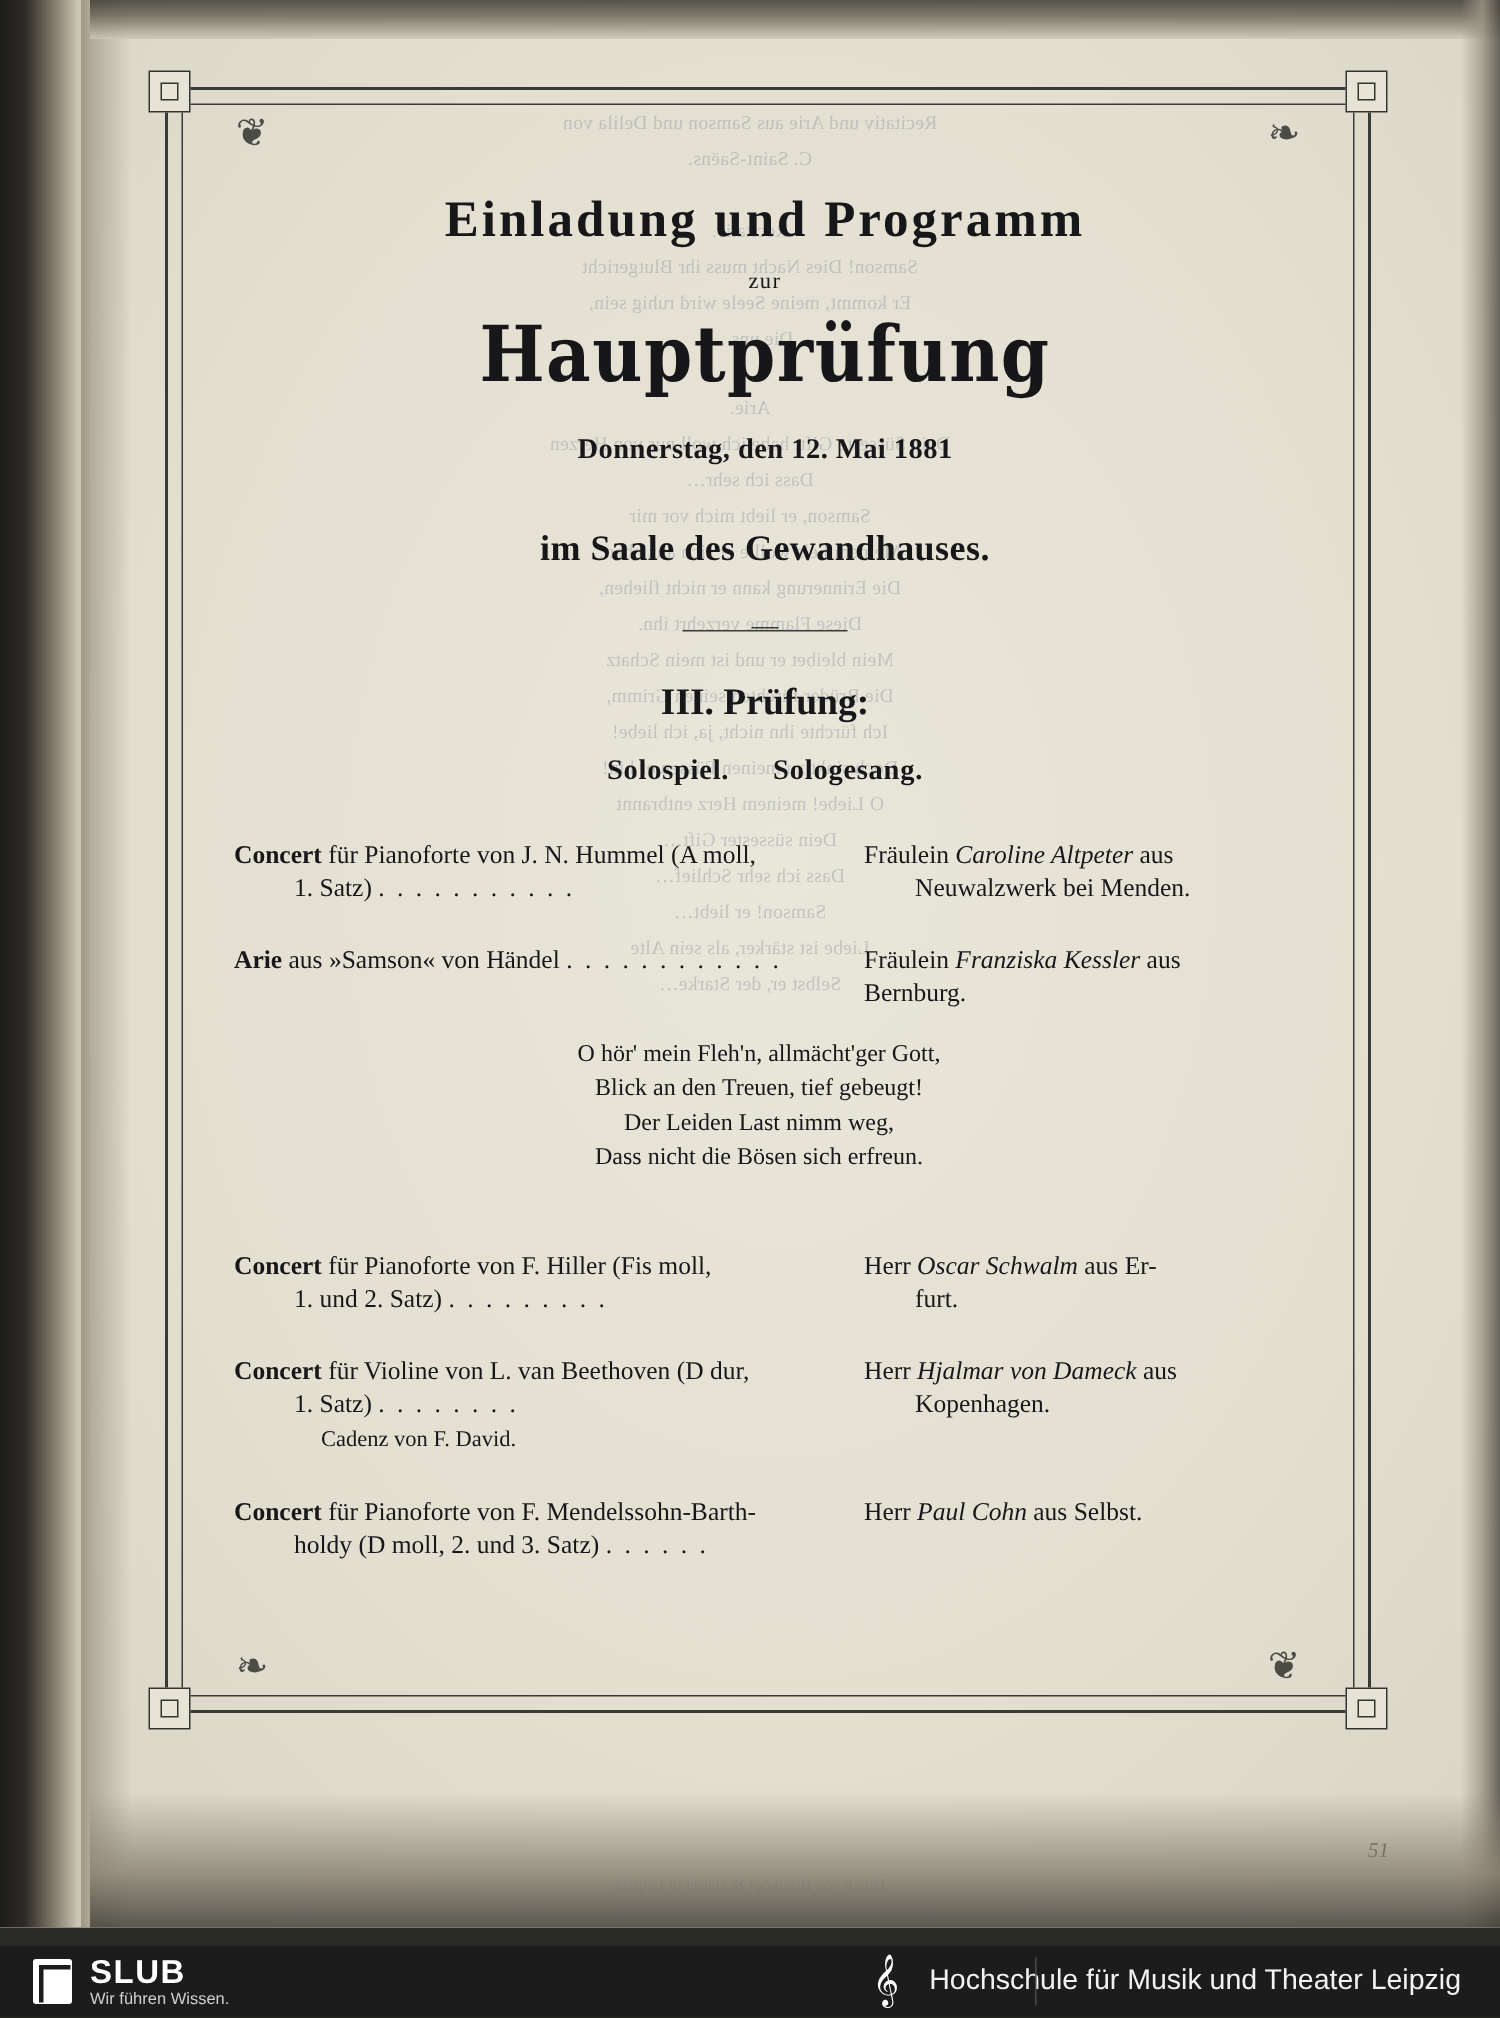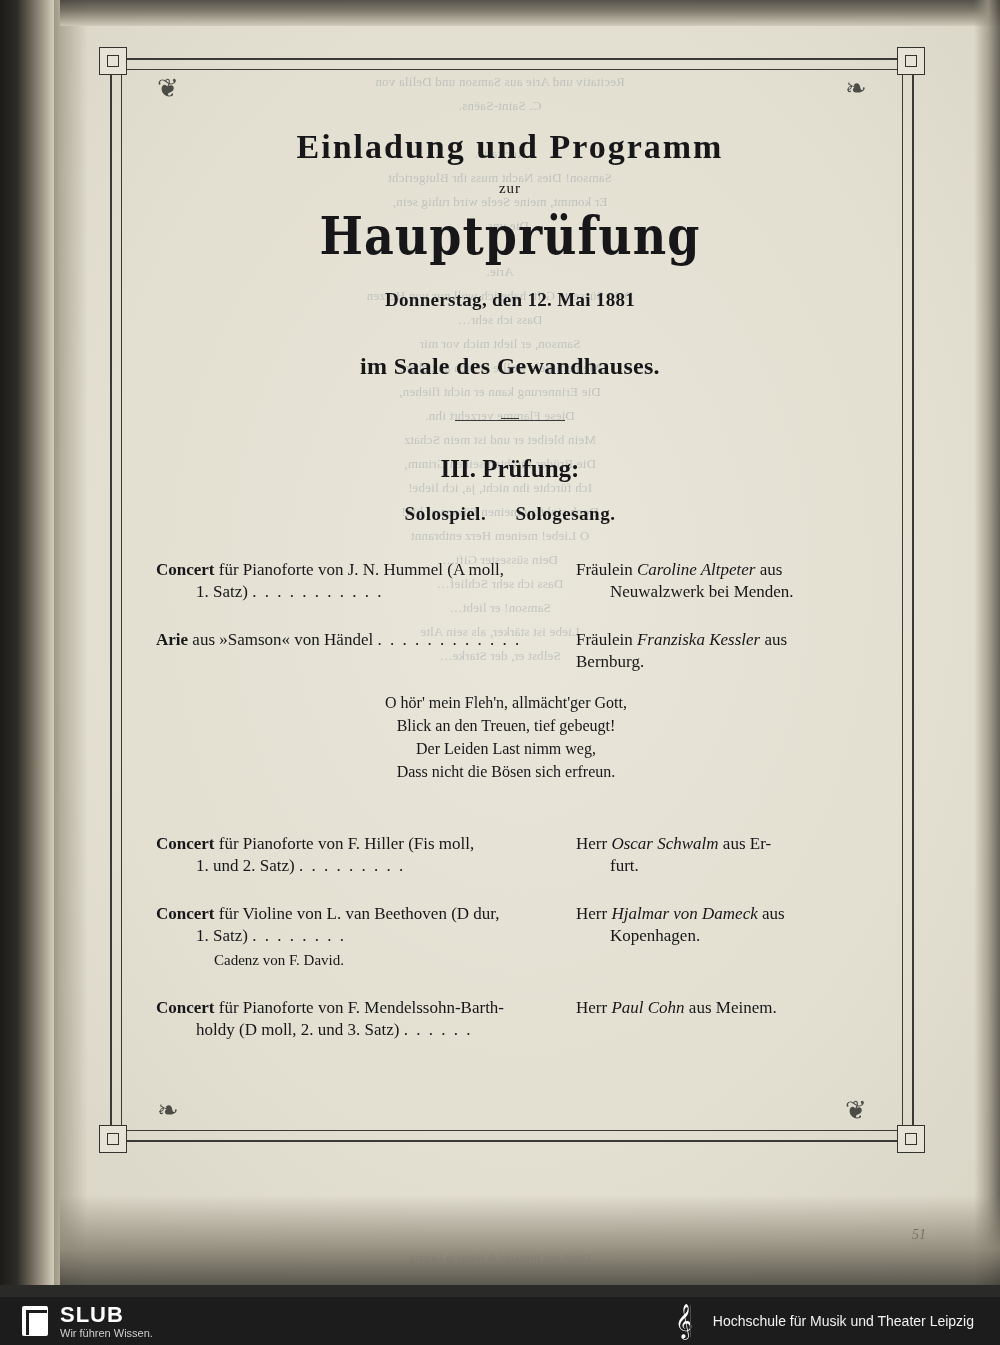--- a/index.html
+++ b/index.html
@@ -140,21 +140,21 @@
     border-left:3px solid #1c1c1c;border-top:3px solid #1c1c1c;
   }
   .slub-txt{margin-left:12px;line-height:1.1;}
   .slub-txt .n{font-size:22px;font-weight:700;letter-spacing:1px;font-family:"Liberation Sans",sans-serif;}
   .slub-txt .s{font-size:11px;color:#cfcfcf;font-family:"Liberation Sans",sans-serif;}
   .hmt{margin-left:auto;display:flex;align-items:center;margin-right:26px;}
   .hmt-logo{
     width:34px;height:34px;color:#fff;font-size:30px;line-height:34px;text-align:center;
     font-family:"DejaVu Serif",serif;
   }
-  .hmt-txt{margin-left:12px;font-size:14px;font-family:"Liberation Sans",sans-serif;color:#f2f2f2;}
+  .hmt-txt{margin-left:12px;font-size:19px;font-family:"Liberation Sans",sans-serif;color:#f2f2f2;}
   .vert-sep{position:absolute;left:690px;top:8px;bottom:8px;width:1px;background:#4a4a4a;}
 </style>
 </head>
 <body>
 
 <div id="scan">
 
   <div class="ghost">
     <div style="margin-top:70px">Recitativ und Arie aus Samson und Delila von</div>
     <div>C. Saint-Saëns.</div>
@@ -291,21 +291,21 @@
           <span class="b">Concert</span>
           <span>für Pianoforte von F. Mendelssohn-Barth-</span>
           <span class="ind">
             <span>holdy (D moll, 2. und 3. Satz)</span>
             <span class="dots">. . . . . .</span>
           </span>
         </td>
         <td class="right">
           <span>Herr</span>
           <span class="it">Paul Cohn</span>
-          <span>aus Meinem.</span>
+          <span>aus Selbst.</span>
         </td>
       </tr>
     </tbody>
       </table>
   </div>
 
   <div class="pagenum">51</div>
   <div class="footghost">Druck von Breitkopf &amp; Härtel in Leipzig</div>
 
   <div class="gutter"></div>

